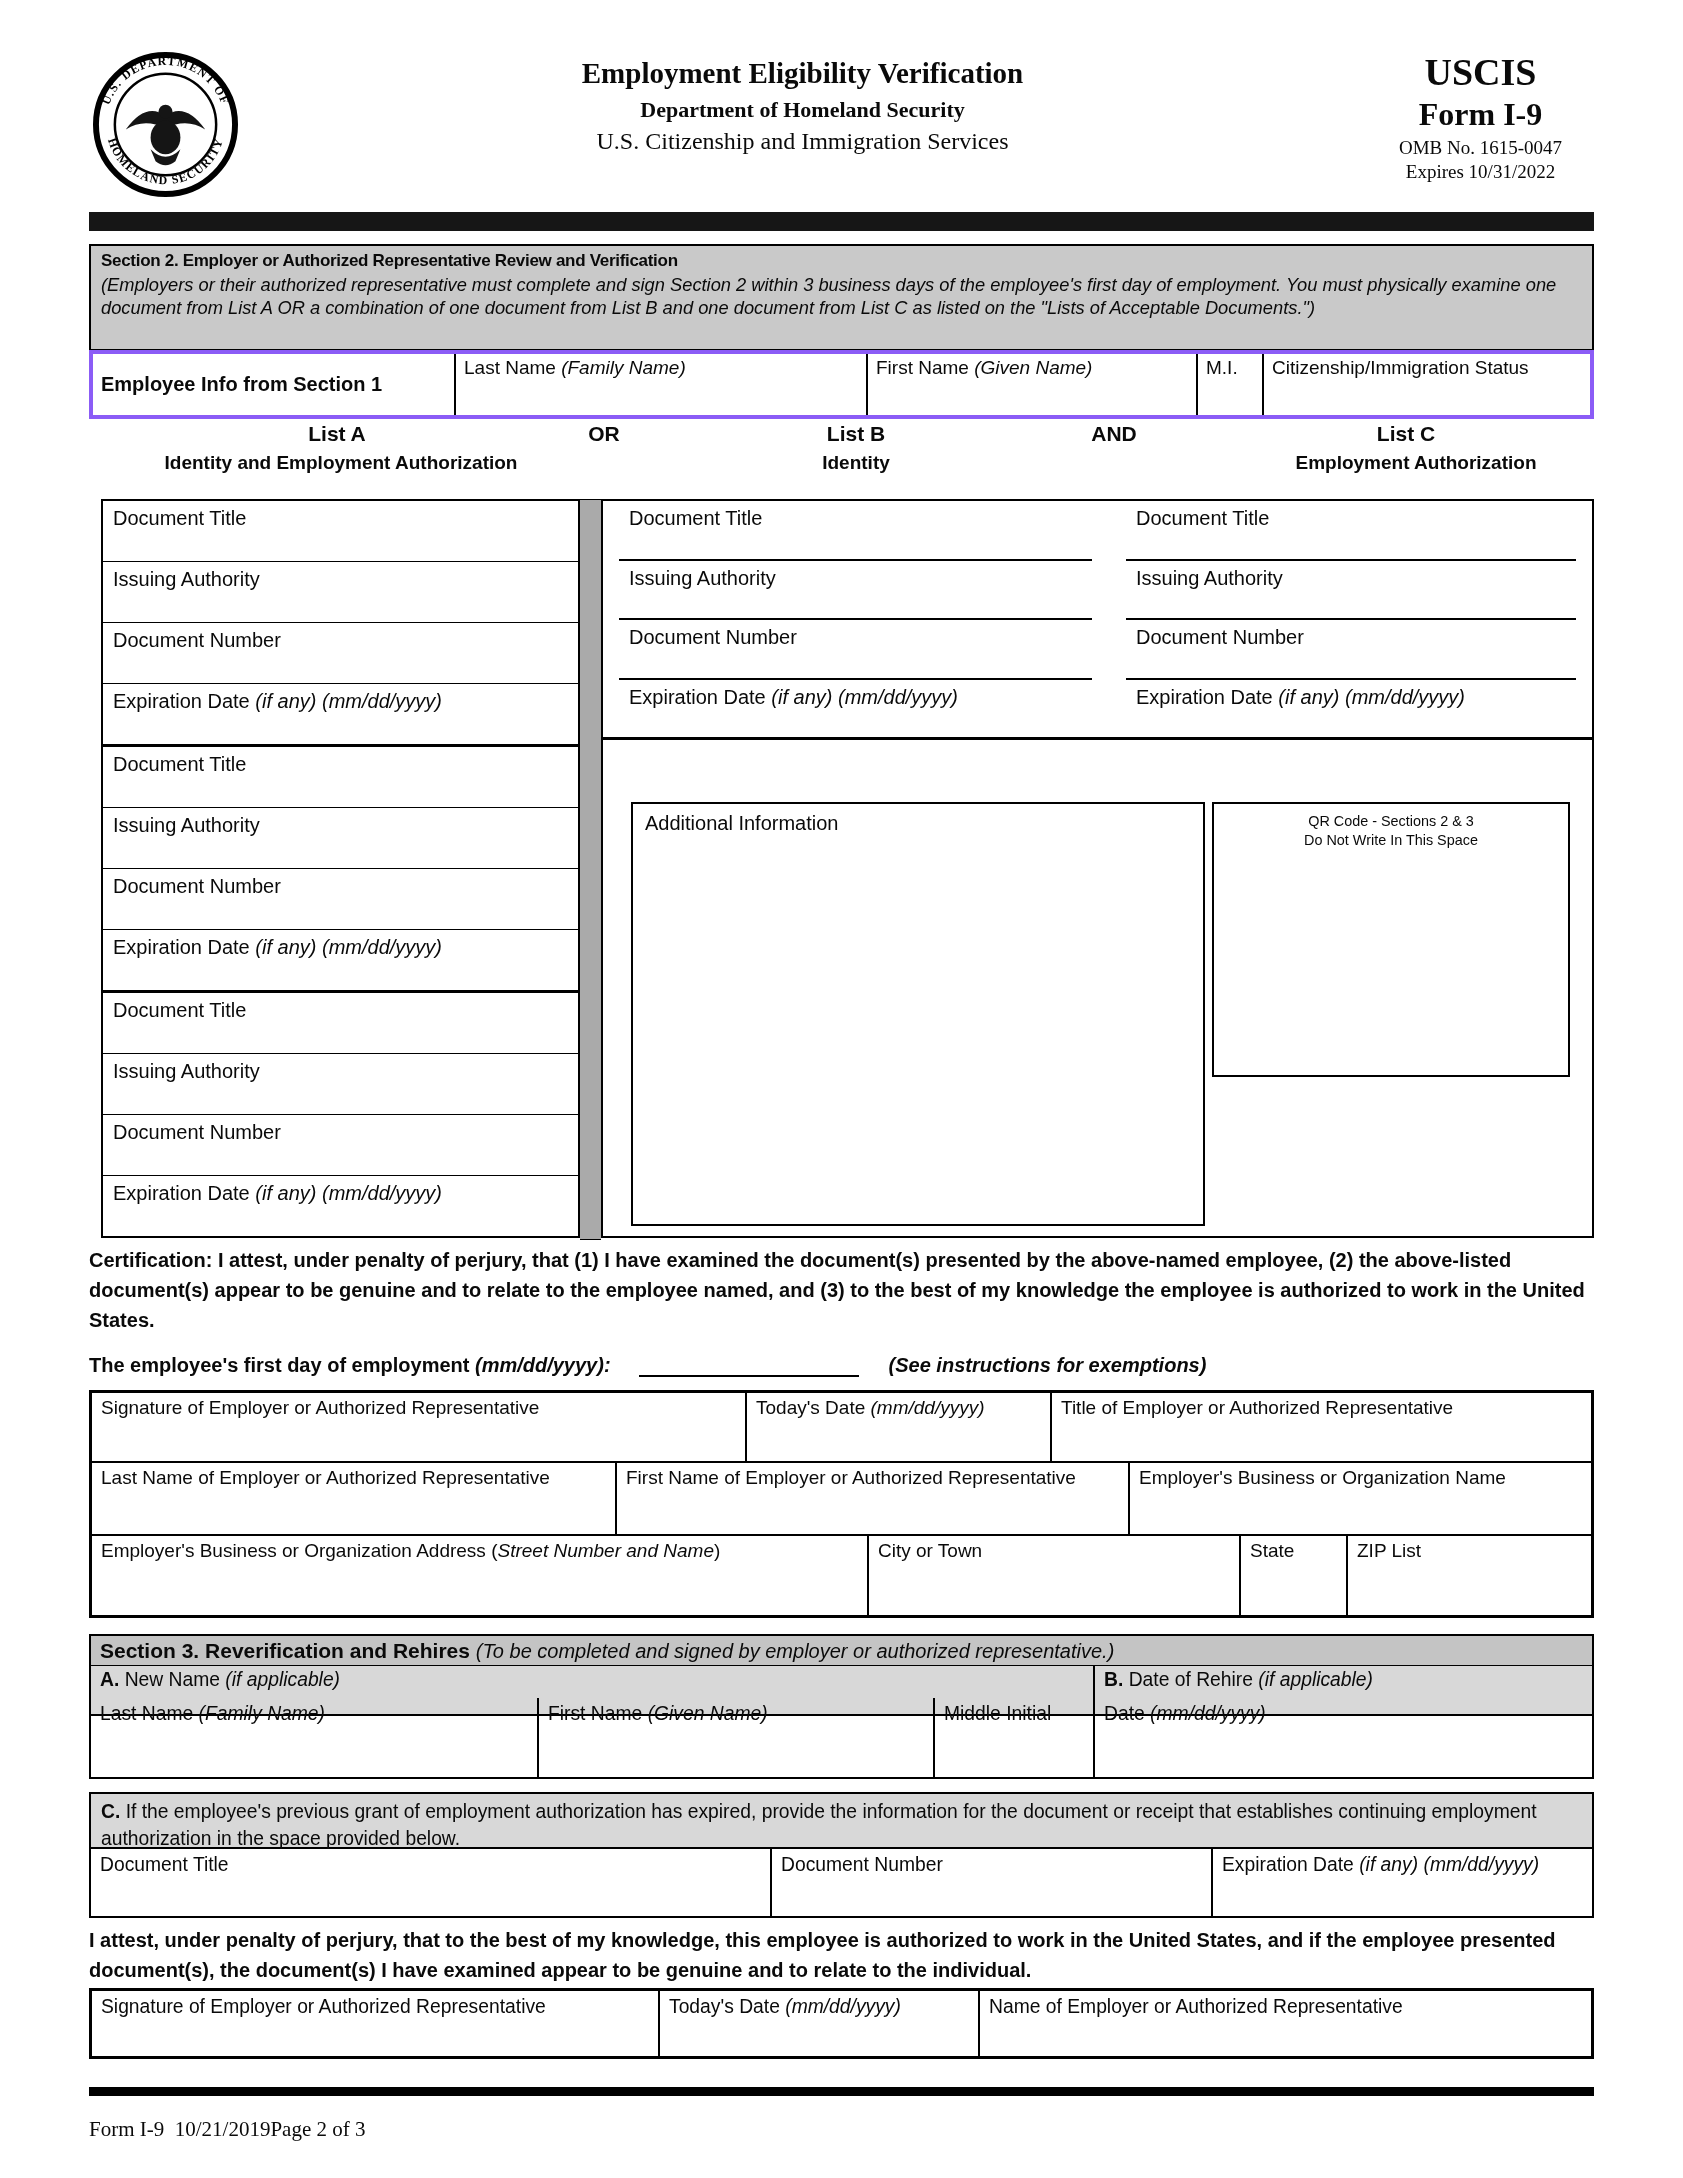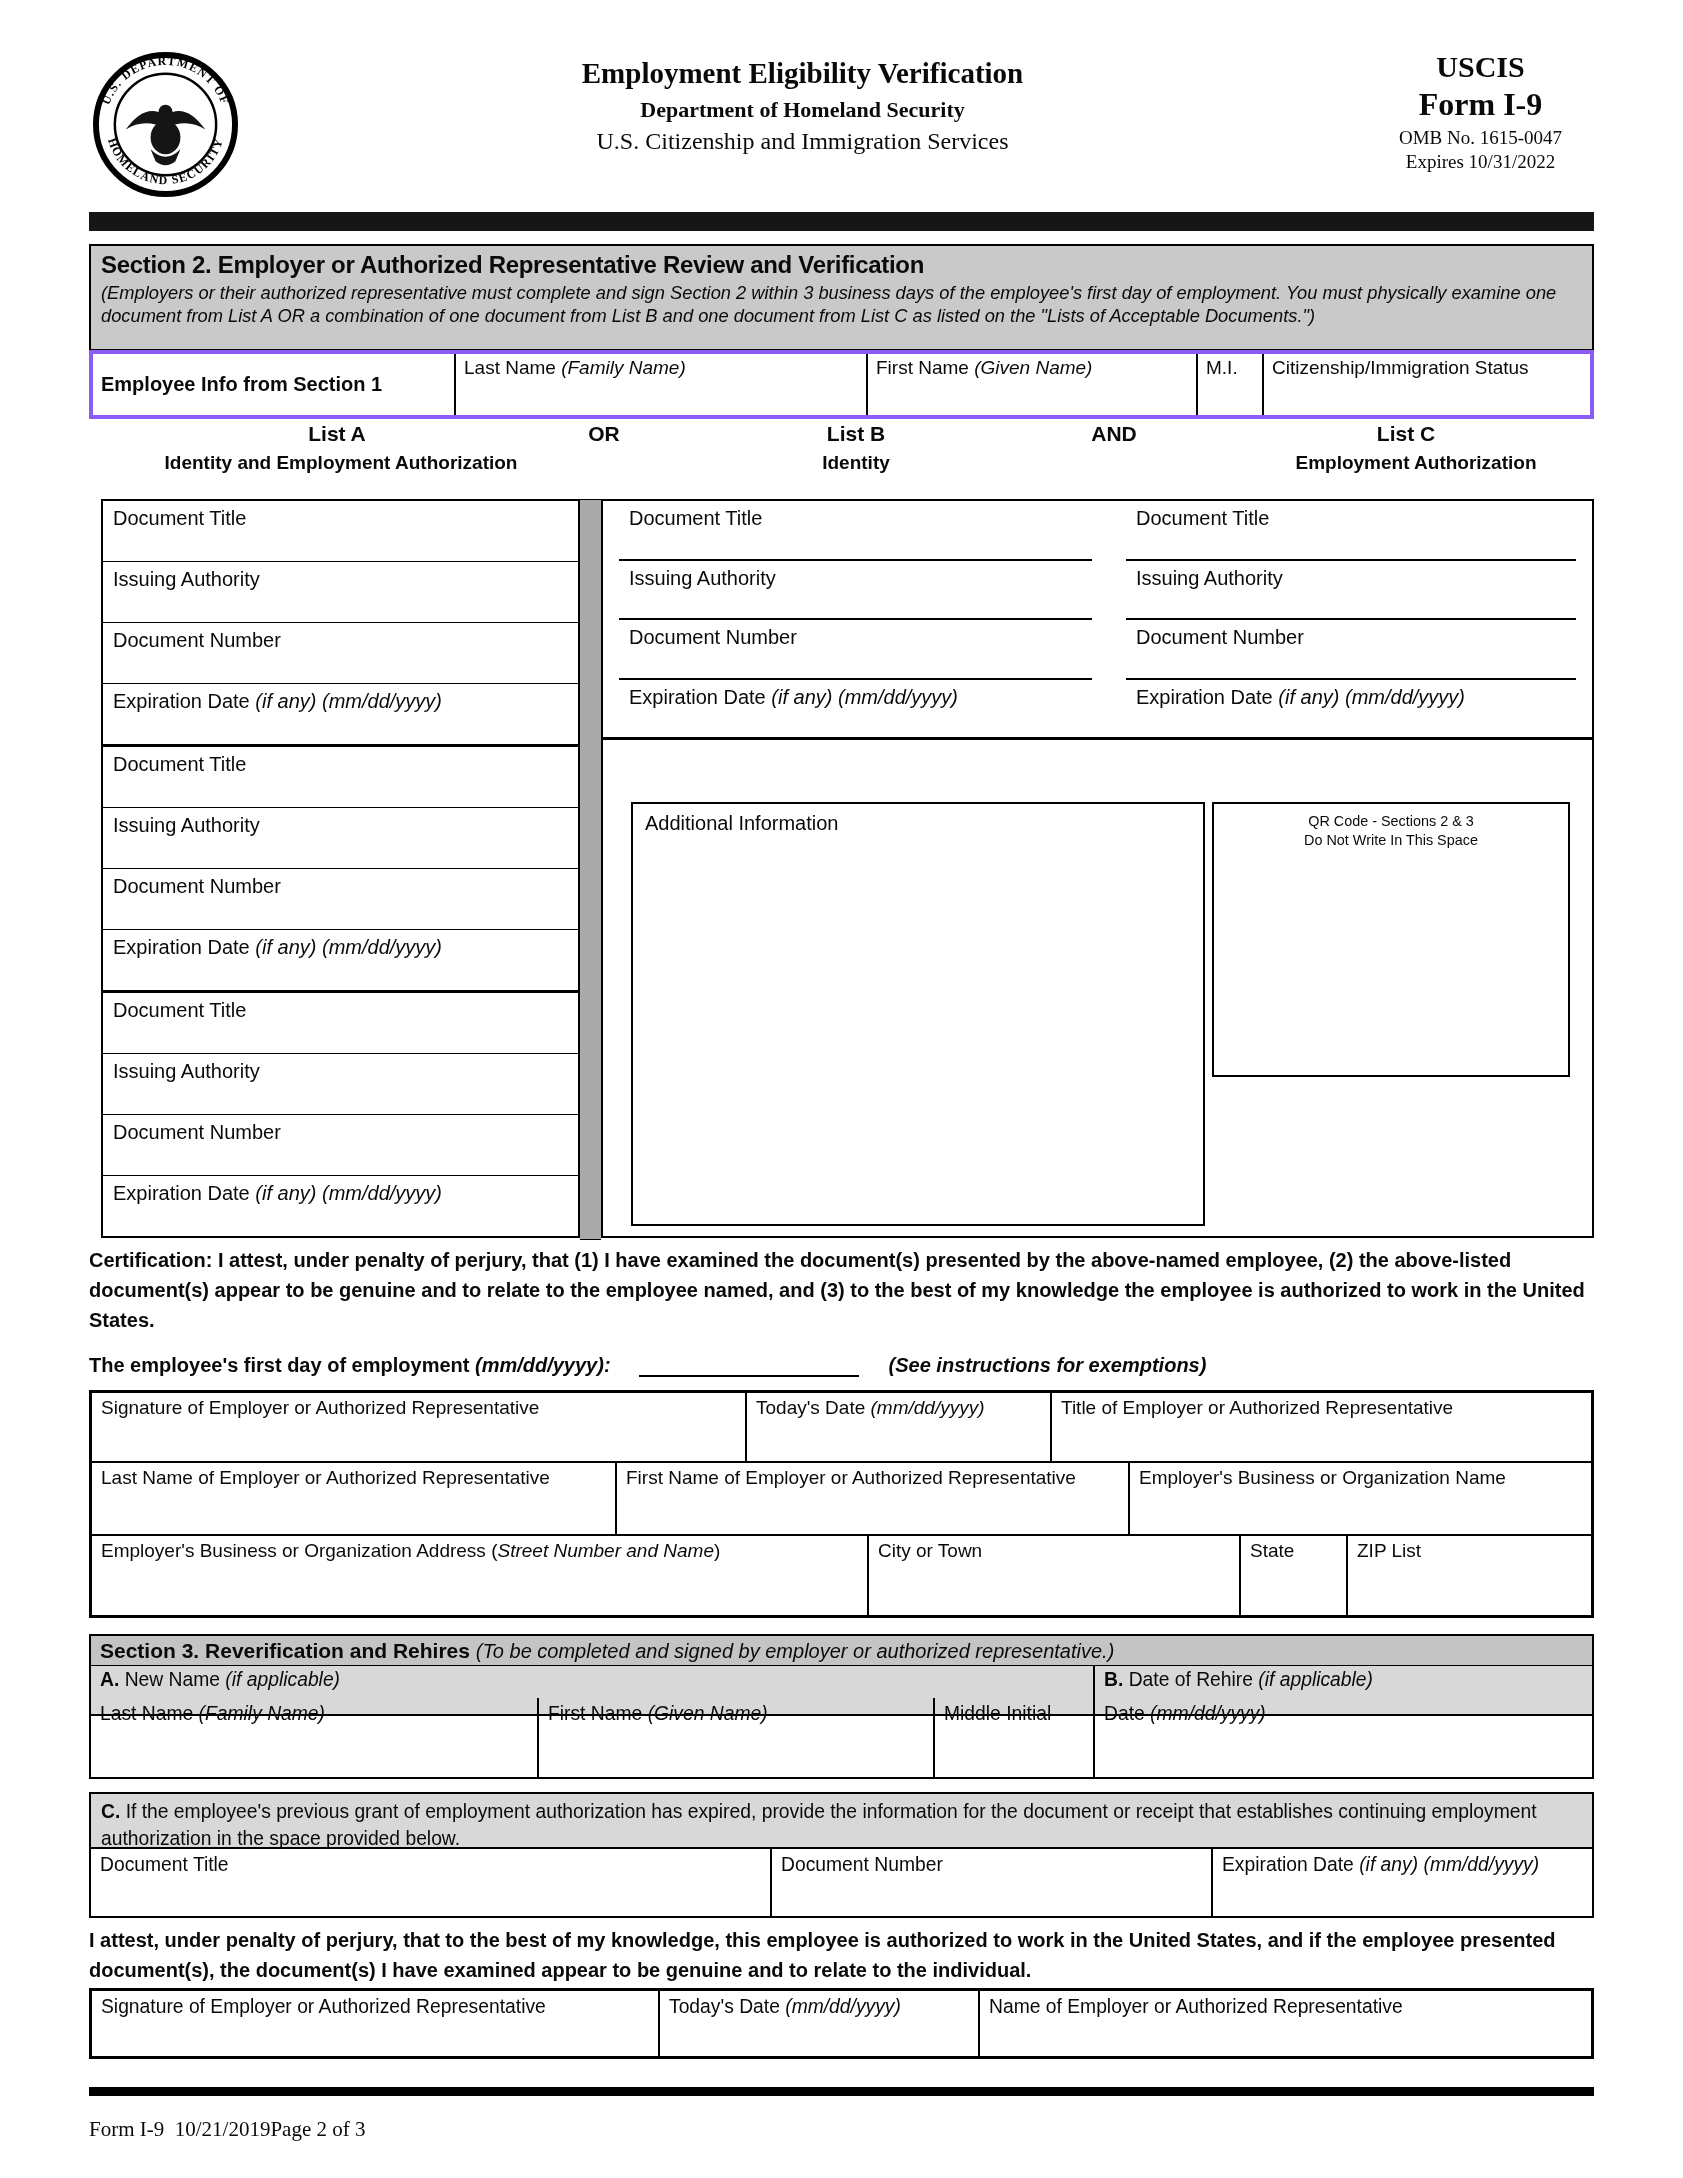--- a/index.html
+++ b/index.html
@@ -10,31 +10,31 @@
   b{font-weight:bold;}
 
   
   .hdr-center{left:337px;top:57px;width:931px;text-align:center;
               font-family:"Liberation Serif",serif;}
   .hdr-title{font-size:29px;font-weight:bold;}
   .hdr-dept{font-size:22px;font-weight:bold;margin-top:7px;}
   .hdr-agency{font-size:24px;margin-top:5px;}
   .hdr-right{left:1344px;top:50px;width:273px;text-align:center;
              font-family:"Liberation Serif",serif;}
-  .hdr-uscis{font-size:30px;font-weight:bold;}
+  .hdr-uscis{font-size:38px;font-weight:bold;}
   .hdr-form{font-size:32px;font-weight:bold;margin-top:2px;}
   .hdr-omb{font-size:19px;margin-top:4px;}
   .hdr-exp{font-size:19px;margin-top:2px;}
 
   .topband{left:89px;top:212px;width:1505px;height:19px;background:#161616;}
 
   
   .sec2{left:89px;top:244px;width:1505px;height:107px;background:#c9c9c9;
         border:2px solid #000;padding:5px 10px;}
-  .sec2-title{font-size:24px;font-weight:bold;letter-spacing:-0.3px;}
+  .sec2-title{font-size:17px;font-weight:bold;letter-spacing:-0.3px;}
   .sec2-instr{font-size:18.3px;font-style:italic;line-height:23px;margin-top:2px;}
 
   
   .etbl{left:89px;top:350px;width:1505px;height:69px;border:4px solid #8b5cf6;
         display:grid;grid-template-columns:361px 412px 330px 66px 1fr;}
   .etbl-cell{border-left:2px solid #000;padding:3px 8px;font-size:19px;}
   .etbl-cell:first-child{border-left:none;display:flex;align-items:center;
         font-weight:bold;font-size:20px;}
 
   

